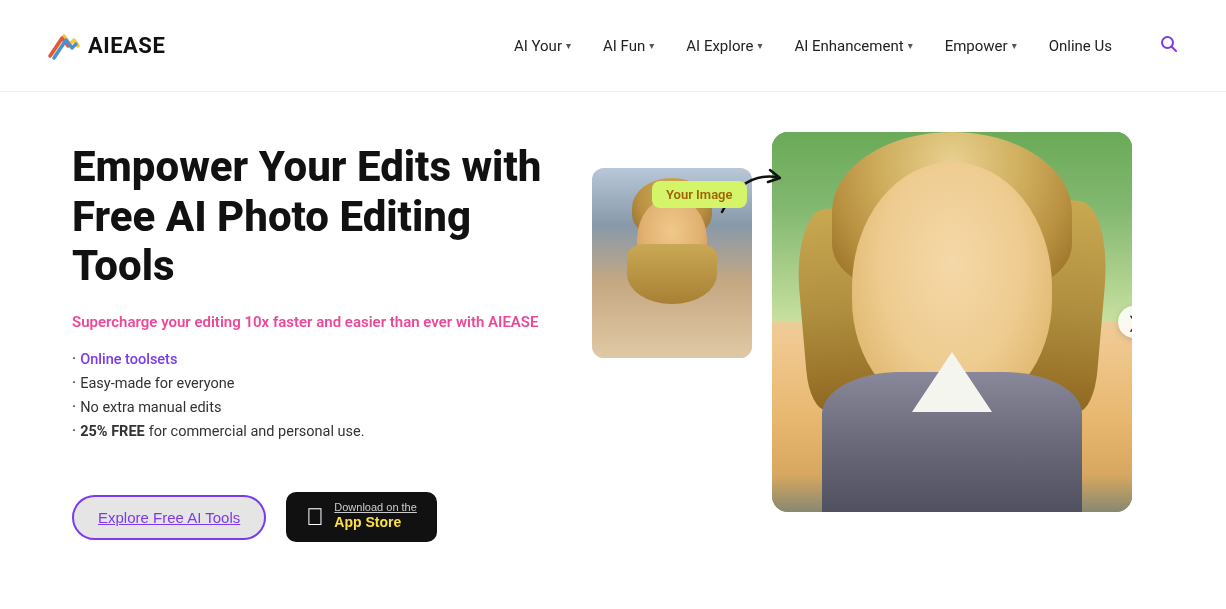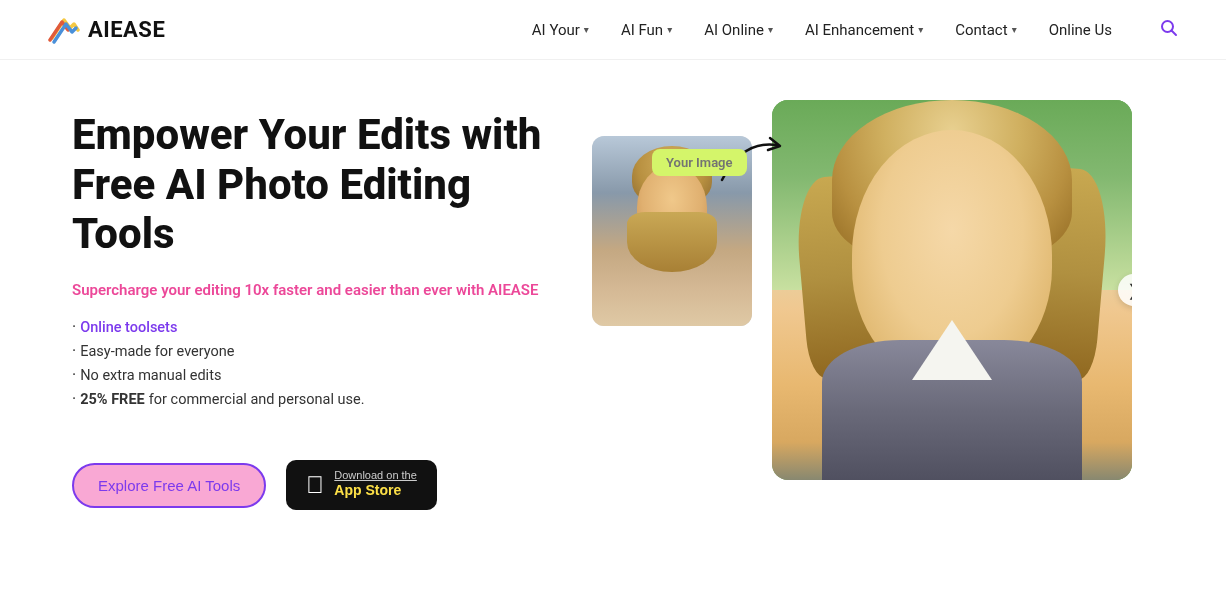--- a/index.html
+++ b/index.html
@@ -9,21 +9,21 @@
       width: 1226px;
       min-height: 609px;
       overflow: hidden;
     }
 
     
     .header {
       display: flex;
       align-items: center;
       padding: 0 48px;
-      height: 60px;
+      height: 92px;
       border-bottom: 1px solid #f0f0f0;
     }
     .logo-area {
       display: flex;
       align-items: center;
       gap: 8px;
       margin-right: auto;
     }
     .logo-icon {
       width: 32px;
@@ -114,26 +114,27 @@
     }
     .cta-row {
       display: flex;
       align-items: center;
       gap: 20px;
     }
     .btn-explore {
       padding: 12px 24px;
       border: 2px solid #7c3aed;
       border-radius: 28px;
-      background: #f9a8d4;
+      background: #e5e5e5;
       color: #7c3aed;
       font-size: 15px;
       font-weight: 500;
       cursor: pointer;
       white-space: nowrap;
+      text-decoration: underline;
     }
     .btn-appstore {
       display: flex;
       align-items: center;
       gap: 10px;
       background: #111;
       color: #fff;
       border: none;
       border-radius: 10px;
       padding: 10px 20px;
@@ -346,29 +347,29 @@
   <nav class="nav">
     <div class="nav-item">
       <span>AI Your</span>
       <span class="chevron">▾</span>
     </div>
     <div class="nav-item">
       <span>AI Fun</span>
       <span class="chevron">▾</span>
     </div>
     <div class="nav-item">
-      <span>AI Online</span>
+      <span>AI Explore</span>
       <span class="chevron">▾</span>
     </div>
     <div class="nav-item">
       <span>AI Enhancement</span>
       <span class="chevron">▾</span>
     </div>
     <div class="nav-item">
-      <span>Contact</span>
+      <span>Empower</span>
       <span class="chevron">▾</span>
     </div>
     <div class="nav-item contact">
       <span>Online Us</span>
     </div>
     <div class="search-icon-wrap">
       <svg width="18" height="18" viewBox="0 0 18 18" fill="none" xmlns="http://www.w3.org/2000/svg">
         <circle cx="7.5" cy="7.5" r="5.5" stroke="#7c3aed" stroke-width="2"></circle>
         <line x1="11.5" y1="11.5" x2="16" y2="16" stroke="#7c3aed" stroke-width="2" stroke-linecap="round"></line>
       </svg>
@@ -409,21 +410,21 @@
   </div>
 
   <div class="right-content">
 
     <svg class="arrow-svg" width="80" height="60" viewBox="0 0 80 60" fill="none" xmlns="http://www.w3.org/2000/svg" style="position:absolute; left:120px; top:30px; z-index:15;">
       <path d="M10 50 Q30 10 65 15" stroke="#111" stroke-width="2.5" fill="none" stroke-linecap="round"></path>
       <path d="M58 8 L68 16 L56 20" stroke="#111" stroke-width="2.5" fill="none" stroke-linecap="round" stroke-linejoin="round"></path>
     </svg>
 
     <div style="position:absolute; left:60px; top:52px; z-index:15;">
-      <span style="background:#d4f56a; border-radius:8px; padding:6px 14px; font-size:13px; font-weight:600; color:#737373;">Your Image</span>
+      <span style="background:#d4f56a; border-radius:8px; padding:6px 14px; font-size:13px; font-weight:600; color:#a16207;">Your Image</span>
     </div>
 
     <div class="input-photo">
       <div class="input-photo-inner">
         <div class="input-photo-hair"></div>
         <div class="input-photo-face"></div>
         <div class="input-photo-hair2"></div>
       </div>
     </div>
 

